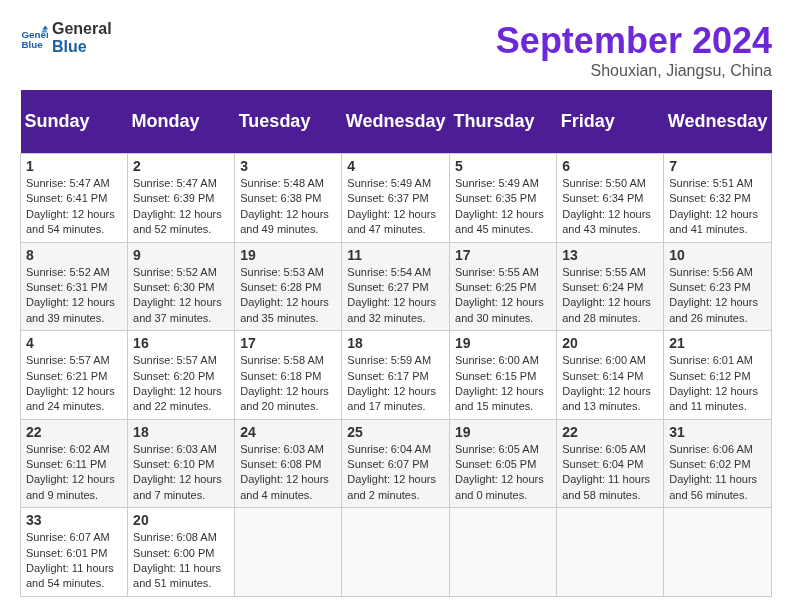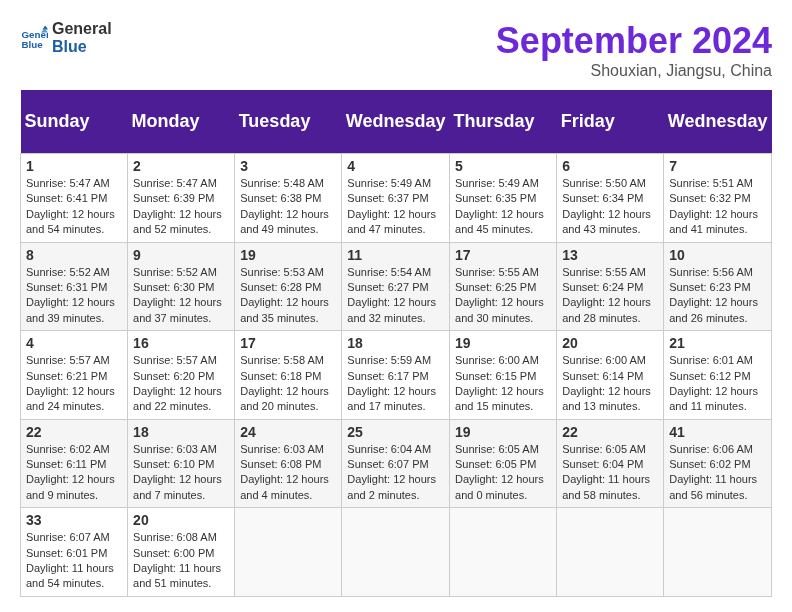--- a/index.html
+++ b/index.html
@@ -223,21 +223,21 @@
         </td>
         <td>
           <span class="day-number">19</span>
           <div class="day-info">Sunrise: 6:05 AM<br>Sunset: 6:05 PM<br>Daylight: 12 hours<br>and 0 minutes.</div>
         </td>
         <td>
           <span class="day-number">22</span>
           <div class="day-info">Sunrise: 6:05 AM<br>Sunset: 6:04 PM<br>Daylight: 11 hours<br>and 58 minutes.</div>
         </td>
         <td>
-          <span class="day-number">41</span>
+          <span class="day-number">31</span>
           <div class="day-info">Sunrise: 6:06 AM<br>Sunset: 6:02 PM<br>Daylight: 11 hours<br>and 56 minutes.</div>
         </td>
       </tr>
       <tr class="week-row">
         <td>
           <span class="day-number">33</span>
           <div class="day-info">Sunrise: 6:07 AM<br>Sunset: 6:01 PM<br>Daylight: 11 hours<br>and 54 minutes.</div>
         </td>
         <td>
           <span class="day-number">20</span>

